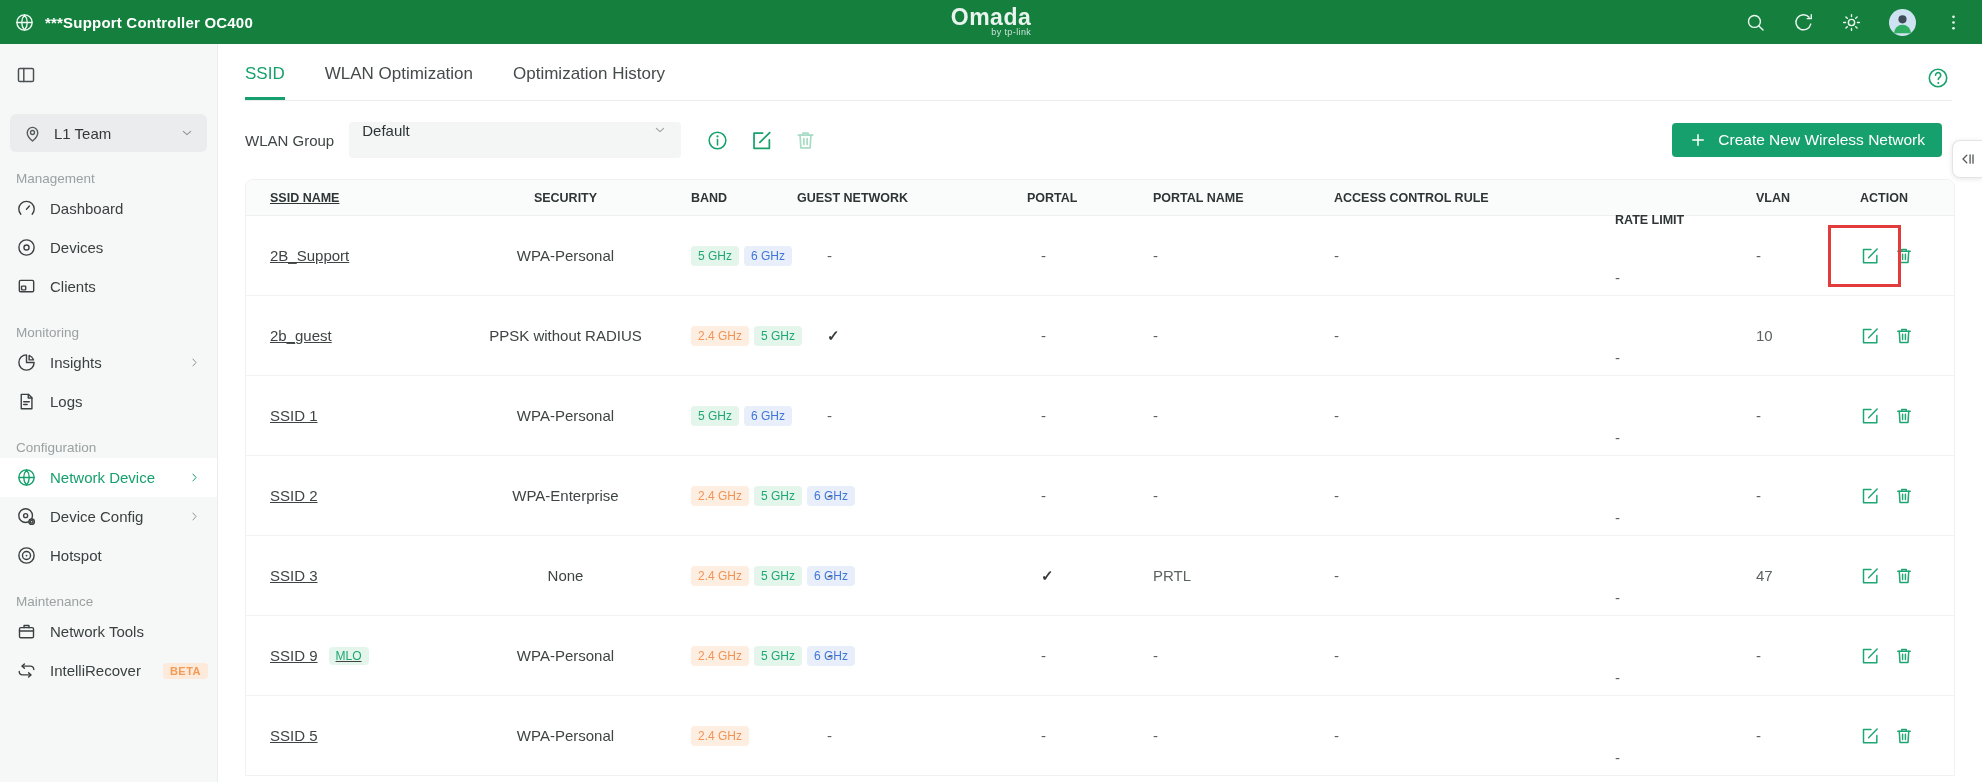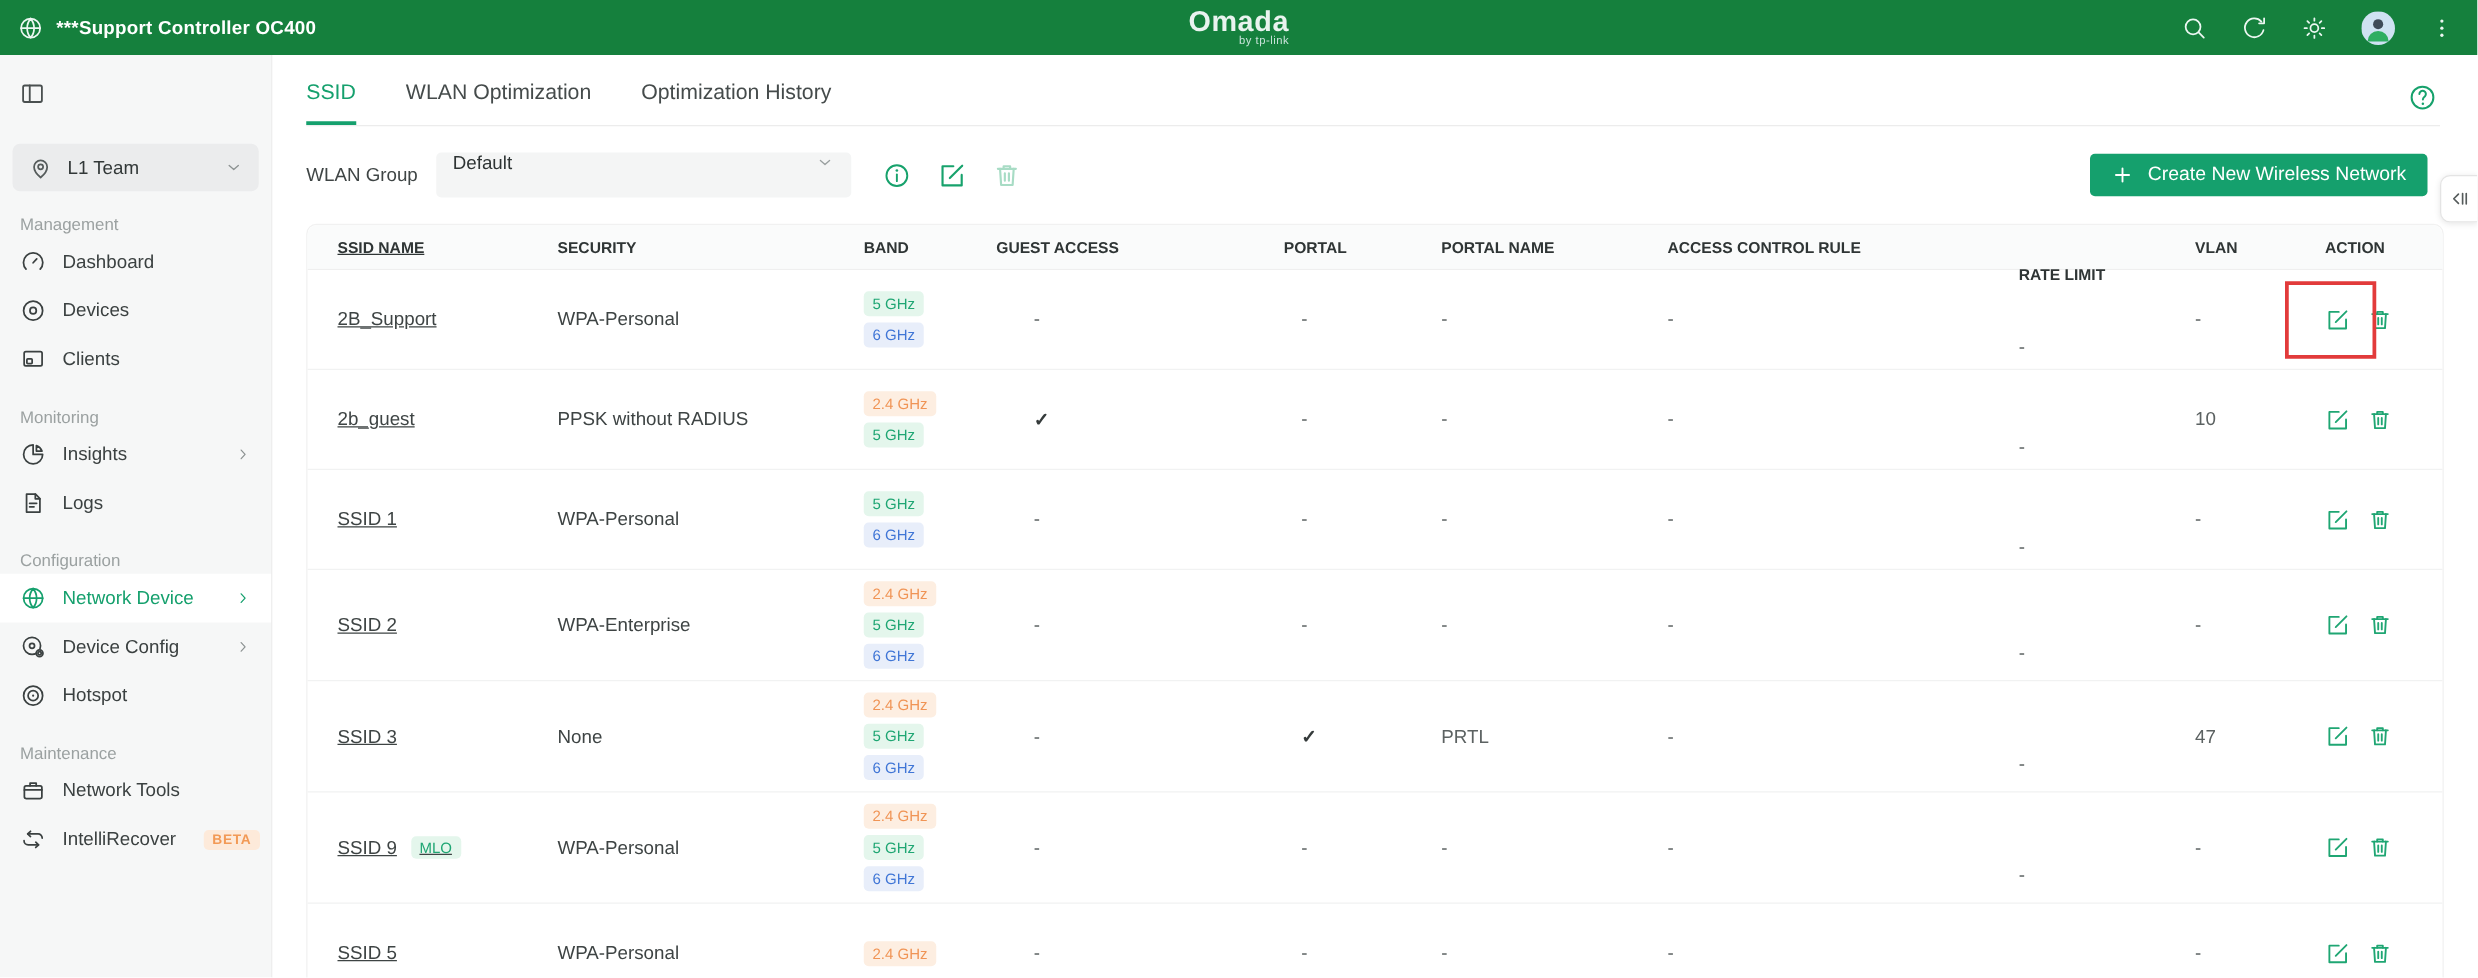--- a/index.html
+++ b/index.html
@@ -58,33 +58,33 @@
   .panel-collapse { position:absolute; right:0; top:140px; width:30px; height:38px; background:#fff; border:1px solid #e4e4e4; border-right:none; border-radius:8px 0 0 8px; box-shadow:0 1px 5px rgba(0,0,0,.10); color:#565c5c; display:flex; align-items:center; justify-content:center; cursor:pointer; z-index:4; }
   .panel-collapse svg { width:20px; height:20px; }
 
   
   .table { margin:21px 27px 0 27px; border:1px solid #f1f1f1; border-radius:8px 8px 0 0; }
   .thead { display:flex; align-items:center; height:36px; background:#fafbfb; border-radius:8px 8px 0 0; border-bottom:1px solid #efefef; font-size:12.5px; font-weight:700; color:#2f3535; }
   .trow { display:flex; align-items:center; border-bottom:1px solid #f1f2f2; font-size:15px; color:#3e4444; padding:9px 0; }
   .trow:last-child { border-bottom:none; }
   .c { flex:0 0 auto; }
   .c0 { width:194px; padding-left:24px;text-decoration:underline; }
-  .c1 { width:245px; padding-left:6px; }
+  .c1 { width:245px; padding-left:6px;text-align:center; }
   .c2 { width:112px; padding-left:6px; }
   .c3 { width:230px; }
   .c4 { width:120px; }
   .c5 { width:185px; padding-left:6px; }
   .c6 { width:275px; padding-left:2px; }
   .c7 { width:145px; padding-left:8px;margin-top:44px; }
   .c8 { width:100px; padding-left:4px; }
   .c9 { flex:1 1 auto; position:relative; display:flex; align-items:center; gap:14px; padding-left:8px; }
   .body-c3 { padding-left:30px; }
   .body-c4 { padding-left:14px; }
   .cell-ssid { display:flex; align-items:center; }
-  .bands { display:flex; flex-direction:column; gap:5px; align-items:flex-start; }
+  .bands { display:flex; flex-direction:row; gap:5px; align-items:flex-start; }
   .badge { font-size:12px; line-height:16px; padding:2px 7px; border-radius:4px; white-space:nowrap; }
   .b24 { color:#f09455; background:#fdeee1; }
   .b5  { color:#1fa673; background:#e4f6ec; }
   .b6  { color:#4076d6; background:#e8eefa; }
   .mlo-badge { color:#1fa673; background:#e4f6ec; font-size:12px; padding:2px 7px; border-radius:4px; margin-left:11px; }
   .check { font-weight:700; color:#353b3b; font-size:15px; }
   .dash { color:#5c6262; }
   .act-btn { width:20px; height:20px; color:#1fa673; background:none; border:none; cursor:pointer; padding:0; }
   .act-btn svg { width:100%; height:100%; }
   .red-box { position:absolute; left:-24px; top:50%; transform:translateY(-50%); width:73px; height:62px; border:3px solid #e23b3b; pointer-events:none; }
@@ -287,21 +287,21 @@
             </svg></span>
         <span>Create New Wireless Network</span>
       </button>
     </div>
 
     <div class="table">
       <div class="thead" id="thead">
           <div class="c c0">SSID NAME</div>
           <div class="c c1">SECURITY</div>
           <div class="c c2">BAND</div>
-          <div class="c c3">GUEST ACCESS</div>
+          <div class="c c3">GUEST NETWORK</div>
           <div class="c c4">PORTAL</div>
           <div class="c c5">PORTAL NAME</div>
           <div class="c c6">ACCESS CONTROL RULE</div>
           <div class="c c7">RATE LIMIT</div>
           <div class="c c8">VLAN</div>
           <div class="c c9">ACTION</div>
         </div>
       <div id="tbody">
           <div class="trow">
             <div class="c c0 cell-ssid">

